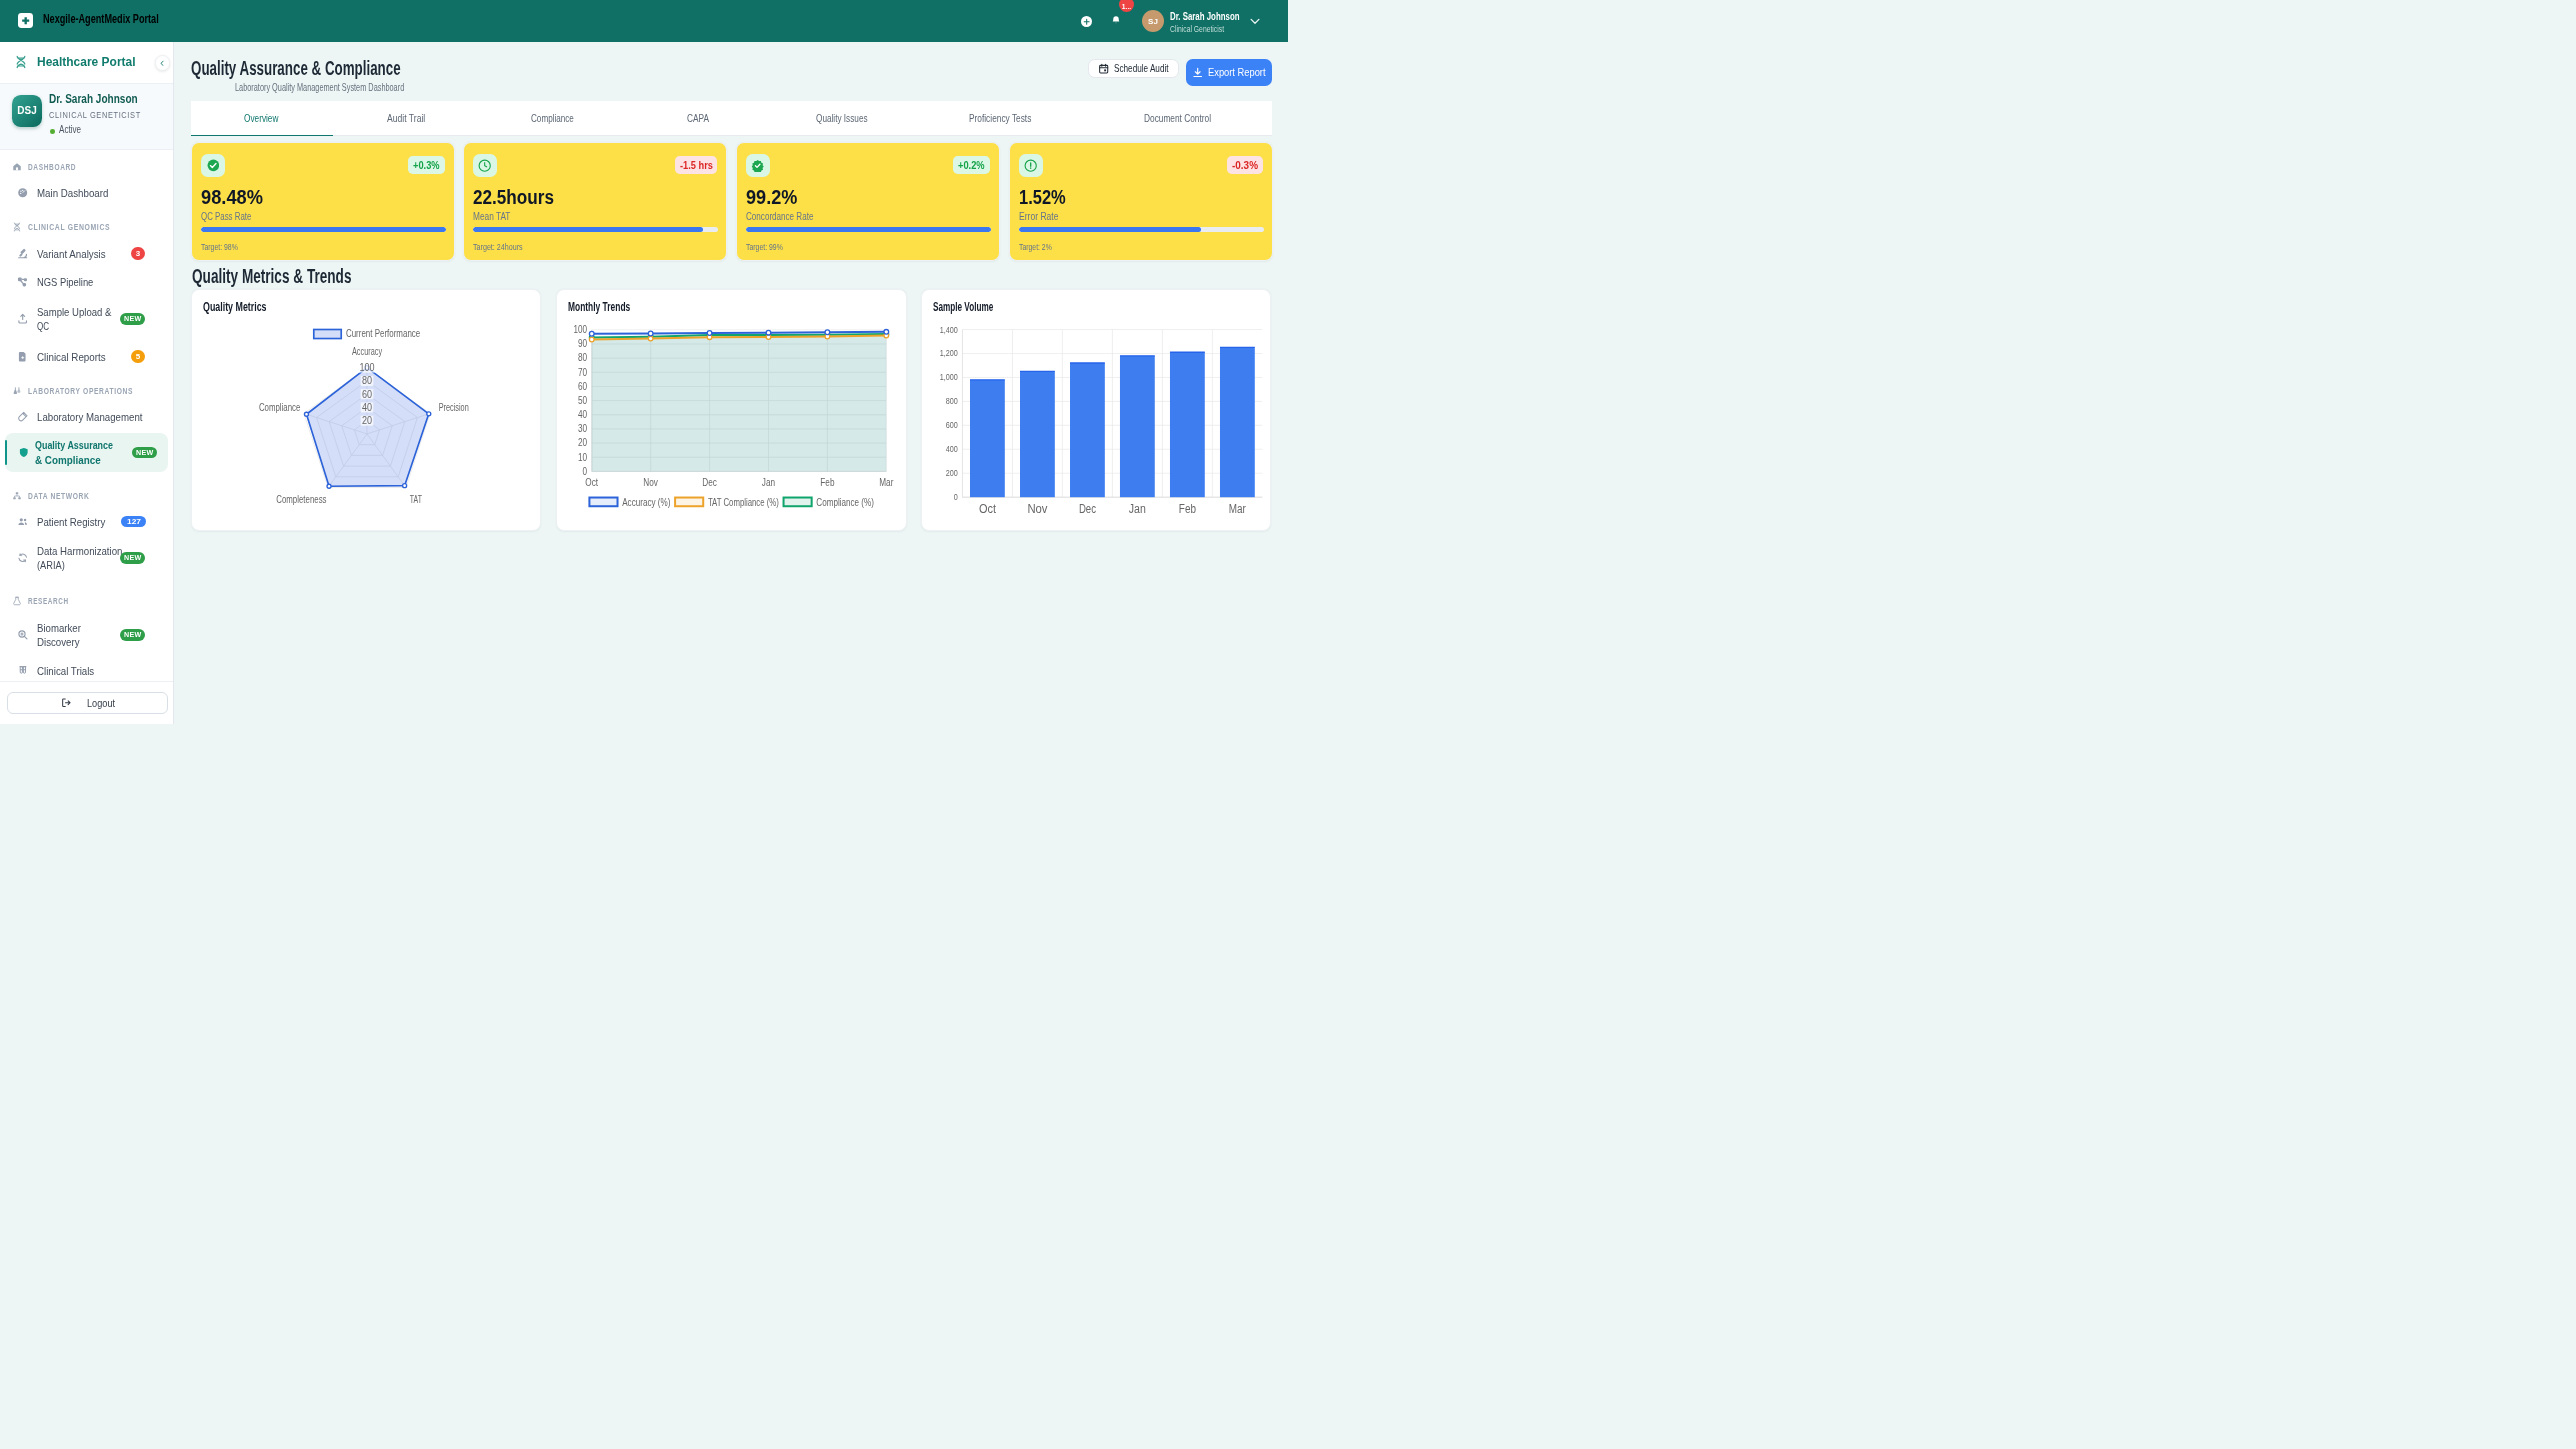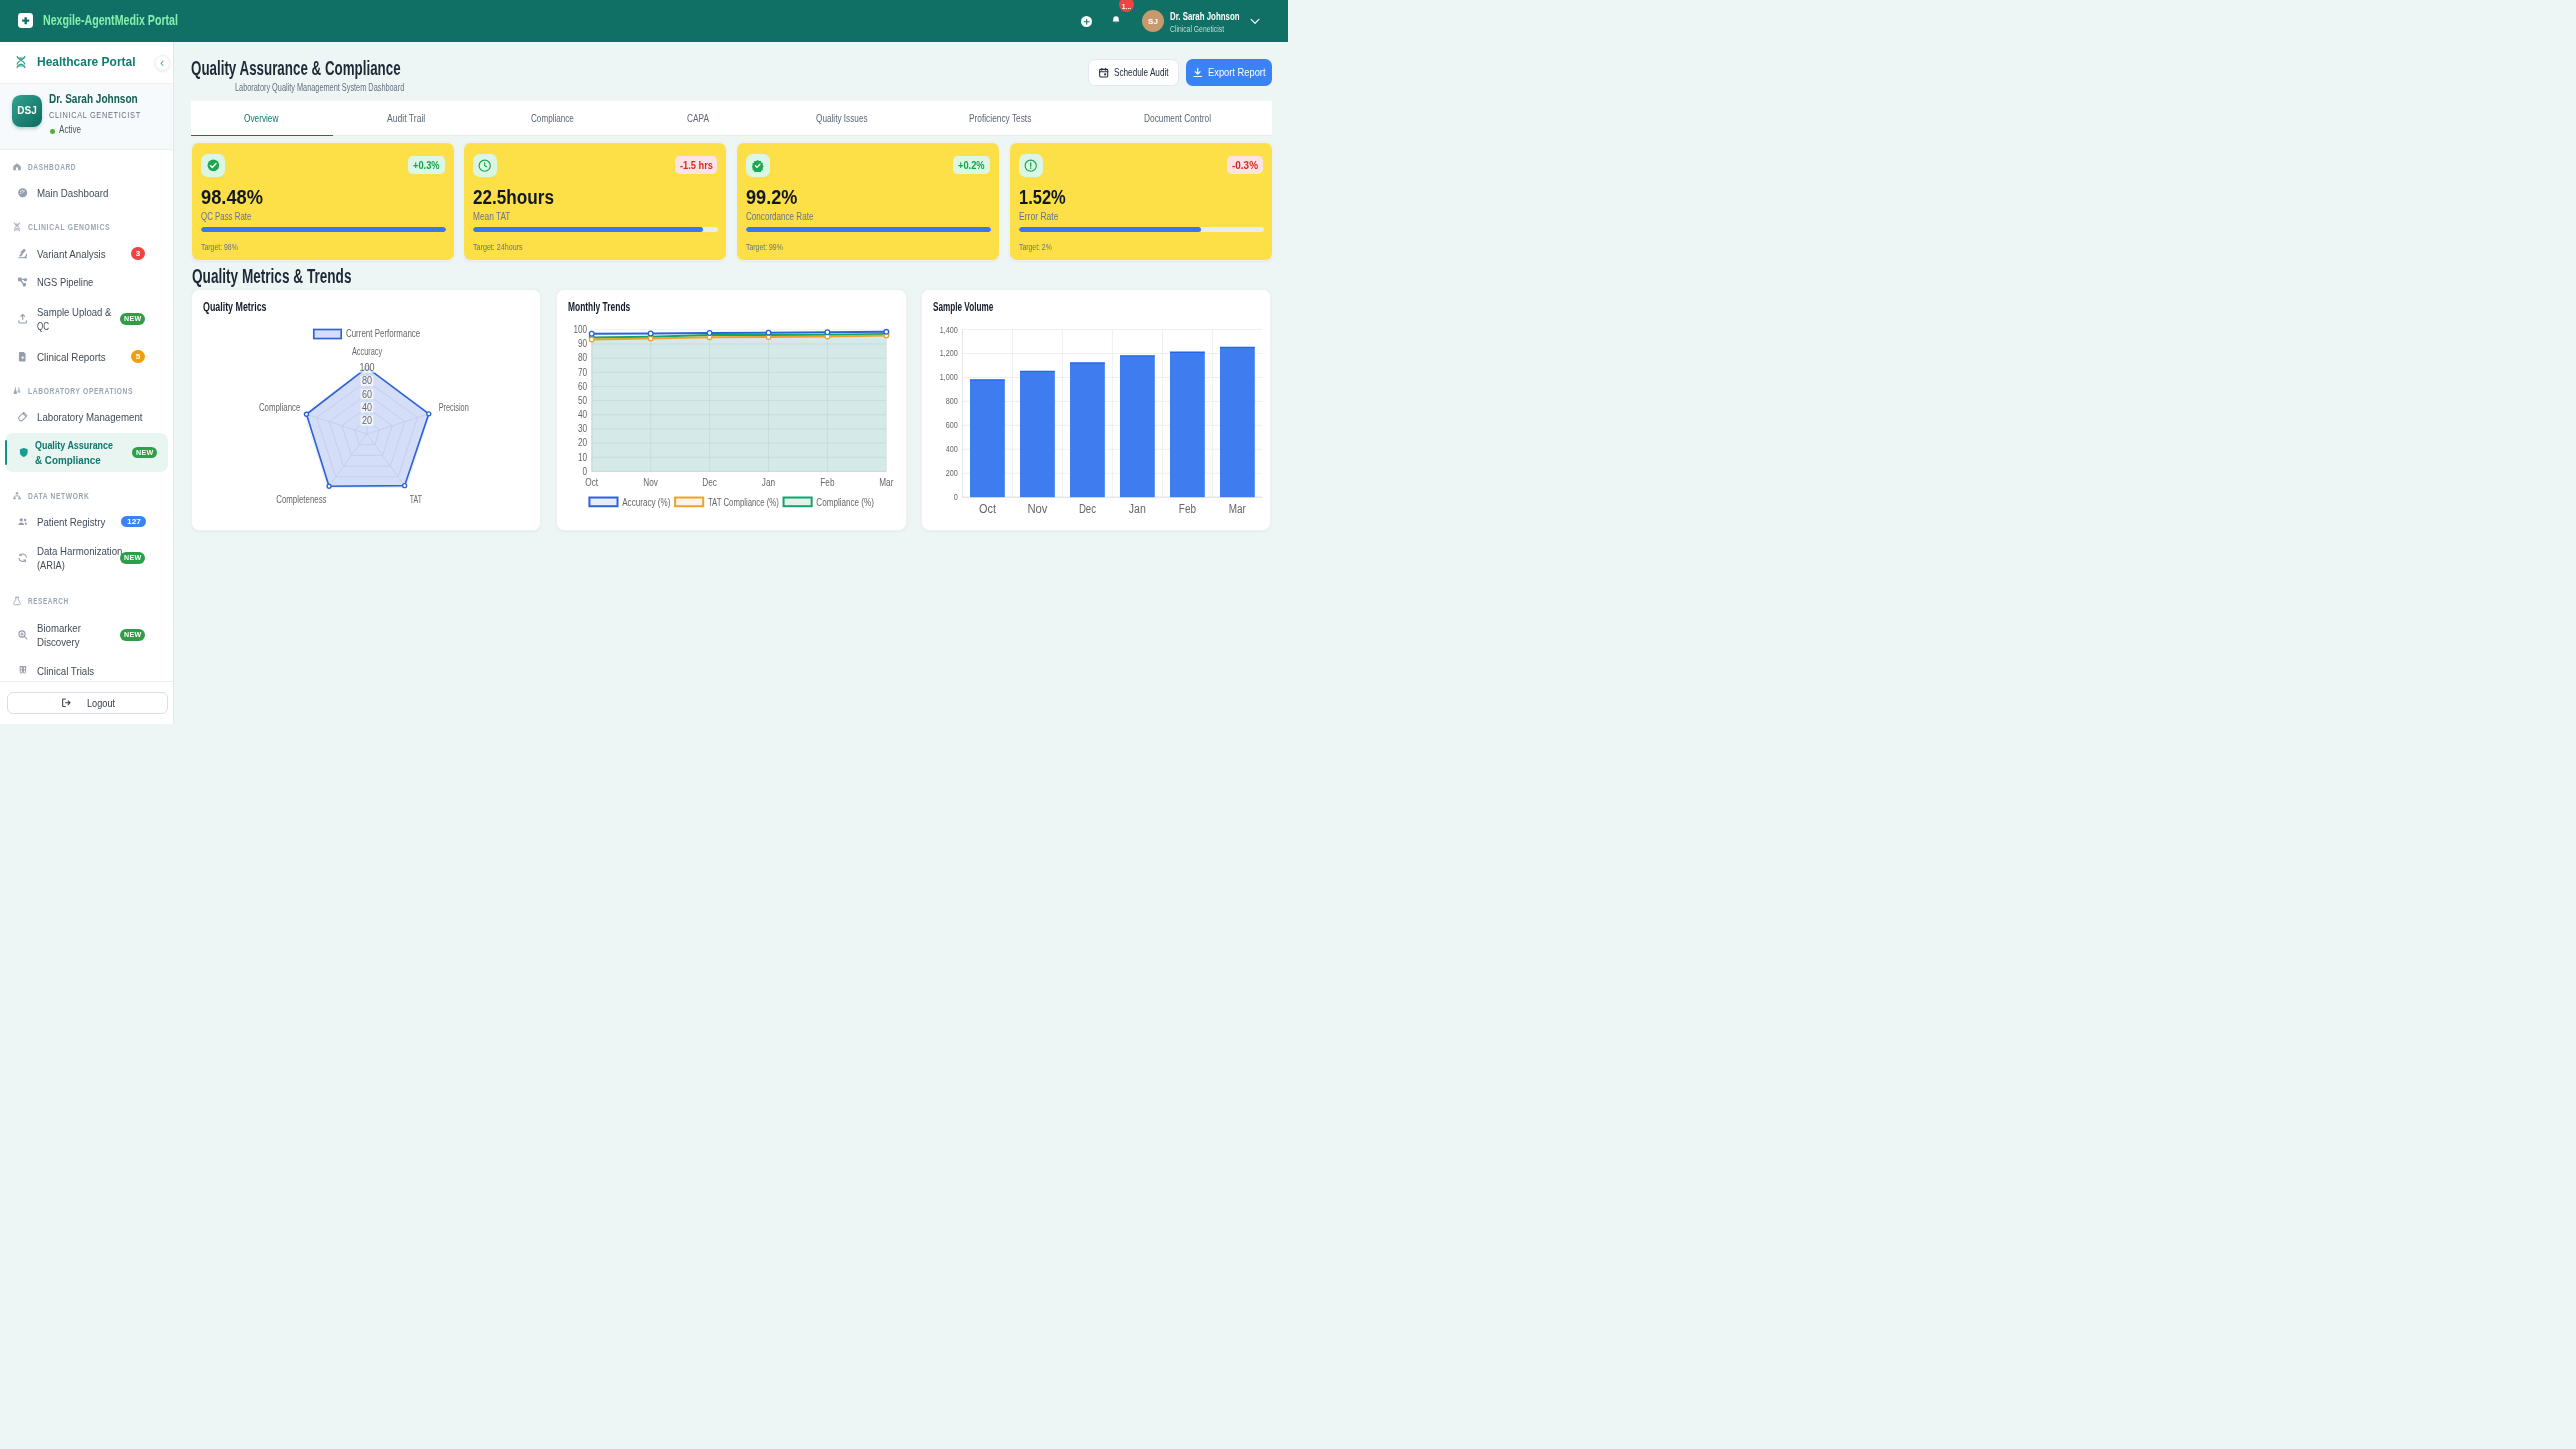--- a/index.html
+++ b/index.html
@@ -1,19 +1,19 @@
 <!DOCTYPE html>
 <html style="font-size:10.7px"><head><meta charset="utf-8"><title>Nexgile-AgentMedix Portal</title>
 <style>
 *{margin:0;padding:0;box-sizing:border-box;border:0 solid;}
 html,body{width:1288px;height:725px;overflow:hidden;background:#edf6f5;font-family:"Liberation Sans",sans-serif;-webkit-font-smoothing:antialiased;}
 svg{display:block}
 .header{position:fixed;top:0;left:0;width:1288px;height:42px;background:#107065;z-index:40;}
 .logo{position:absolute;left:18px;top:13.4px;width:14.8px;height:14.8px;background:#fff;border-radius:3.4px;display:flex;align-items:center;justify-content:center;}
-.brand{position:absolute;left:43px;top:12.4px;font-size:14px;font-weight:700;color:#86efac;}
+.brand{position:absolute;left:43px;top:12.4px;font-size:12px;font-weight:700;color:#000000;}
 .hplus{position:absolute;left:1081px;top:16px;width:11.4px;height:11.4px;background:#fff;border-radius:50%;display:flex;align-items:center;justify-content:center;}
 .hbell{position:absolute;left:1111px;top:15.4px;}
 .hbadge{position:absolute;left:1119px;top:-3.4px;width:15px;height:15px;background:#ef4444;border-radius:50%;color:#fff;font-size:6.7px;font-weight:700;display:flex;align-items:flex-end;justify-content:center;padding-bottom:2px;}
 .havatar{position:absolute;left:1142px;top:10px;width:22px;height:22px;border-radius:50%;background:#c69a6c;color:#fff;font-size:8px;font-weight:700;display:flex;align-items:center;justify-content:center;}
 .hname{position:absolute;left:1170px;top:10px;color:#fff;font-size:10.7px;font-weight:700;}
 .hrole{position:absolute;left:1170px;top:23.5px;color:#c3ded9;font-size:8.7px;}
 .hchev{position:absolute;left:1250px;top:18px;}
 .sidebar{position:fixed;top:42px;left:0;width:174px;height:682px;background:#fff;border-right:0.7px solid #e3e8ee;z-index:30;}
 .sb-head{position:absolute;top:0;left:0;width:100%;height:42px;border-bottom:0.7px solid #eceff3;}
 .sb-dna{position:absolute;left:14px;top:13.4px;}
@@ -35,21 +35,21 @@
 .pnew{background:#2f9e49;font-size:7px;font-weight:700;}
 .p127{width:25px;background:#3b82f6;font-size:8px;font-weight:700;right:16px;}
 .active-item{position:absolute;left:5px;top:391px;width:163px;height:39px;background:#e9f5f0;border-radius:8px;}
 .abar{position:absolute;left:0;top:7px;width:2.3px;height:25px;border-radius:2px;background:#0e9488;}
 .atxt{position:absolute;left:30px;top:5.4px;font-size:11.4px;font-weight:700;color:#0f766e;line-height:14.4px;}
 .sb-sep{position:absolute;left:0;top:639px;width:100%;height:0.7px;background:#eceff3;}
 .logout{position:absolute;left:7.4px;top:650px;width:161px;height:22px;border:0.7px solid #d9dfe6;border-radius:6px;background:#fff;display:flex;align-items:center;justify-content:center;gap:14px;font-size:10.7px;color:#333c49;}
 .main{position:absolute;left:174px;top:42px;width:1114px;height:682px;}
 .ptitle{position:absolute;left:17px;top:15.4px;font-size:20px;font-weight:700;color:#1e2936;}
 .psub{position:absolute;left:17px;top:40px;font-size:10.4px;color:#66707e;}
-.btn-audit{position:absolute;left:914px;top:17px;width:91px;height:27px;background:#fff;border:0.7px solid #e4e8ed;border-radius:6.7px;display:flex;align-items:center;justify-content:center;gap:5.4px;font-size:10.4px;color:#222b36;}
+.btn-audit{position:absolute;left:914px;top:17px;width:91px;height:19px;background:#fff;border:0.7px solid #e4e8ed;border-radius:6.7px;display:flex;align-items:center;justify-content:center;gap:5.4px;font-size:10.4px;color:#222b36;}
 .btn-export{position:absolute;left:1012px;top:17px;width:86px;height:27px;background:#3b82f6;border-radius:6.7px;display:flex;align-items:center;justify-content:center;gap:5.4px;font-size:10.4px;color:#fff;}
 .tabs{position:absolute;left:17px;top:59px;width:1081px;height:35px;background:#fff;border-bottom:1.3px solid #e7ebef;display:flex;}
 .tab{display:flex;align-items:center;justify-content:center;font-size:11.4px;color:#5b6674;position:relative;}
 .tab.on{color:#0f766e;}
 .tab.on:after{content:"";position:absolute;left:0;right:0;bottom:-1.3px;height:1.7px;background:#0f766e;}
 .mcard{position:absolute;top:100px;width:264px;height:119px;background:#fde047;border-radius:8px;border:0.7px solid #eef1f4;box-shadow:0 0.7px 2px rgba(15,40,60,0.05);}
 .mtile{position:absolute;left:9.4px;top:10.7px;width:23.5px;height:23.5px;border-radius:6.7px;background:#daf6e4;display:flex;align-items:center;justify-content:center;}
 .mbadge{position:absolute;right:9.4px;top:13.4px;height:18px;border-radius:4.7px;padding:0 4.7px;display:flex;align-items:center;font-size:10px;font-weight:600;}
 .bg-up{background:#dcf7e6;color:#15a34a;}
 .bg-dn{background:#fde3e3;color:#dc2626;}

